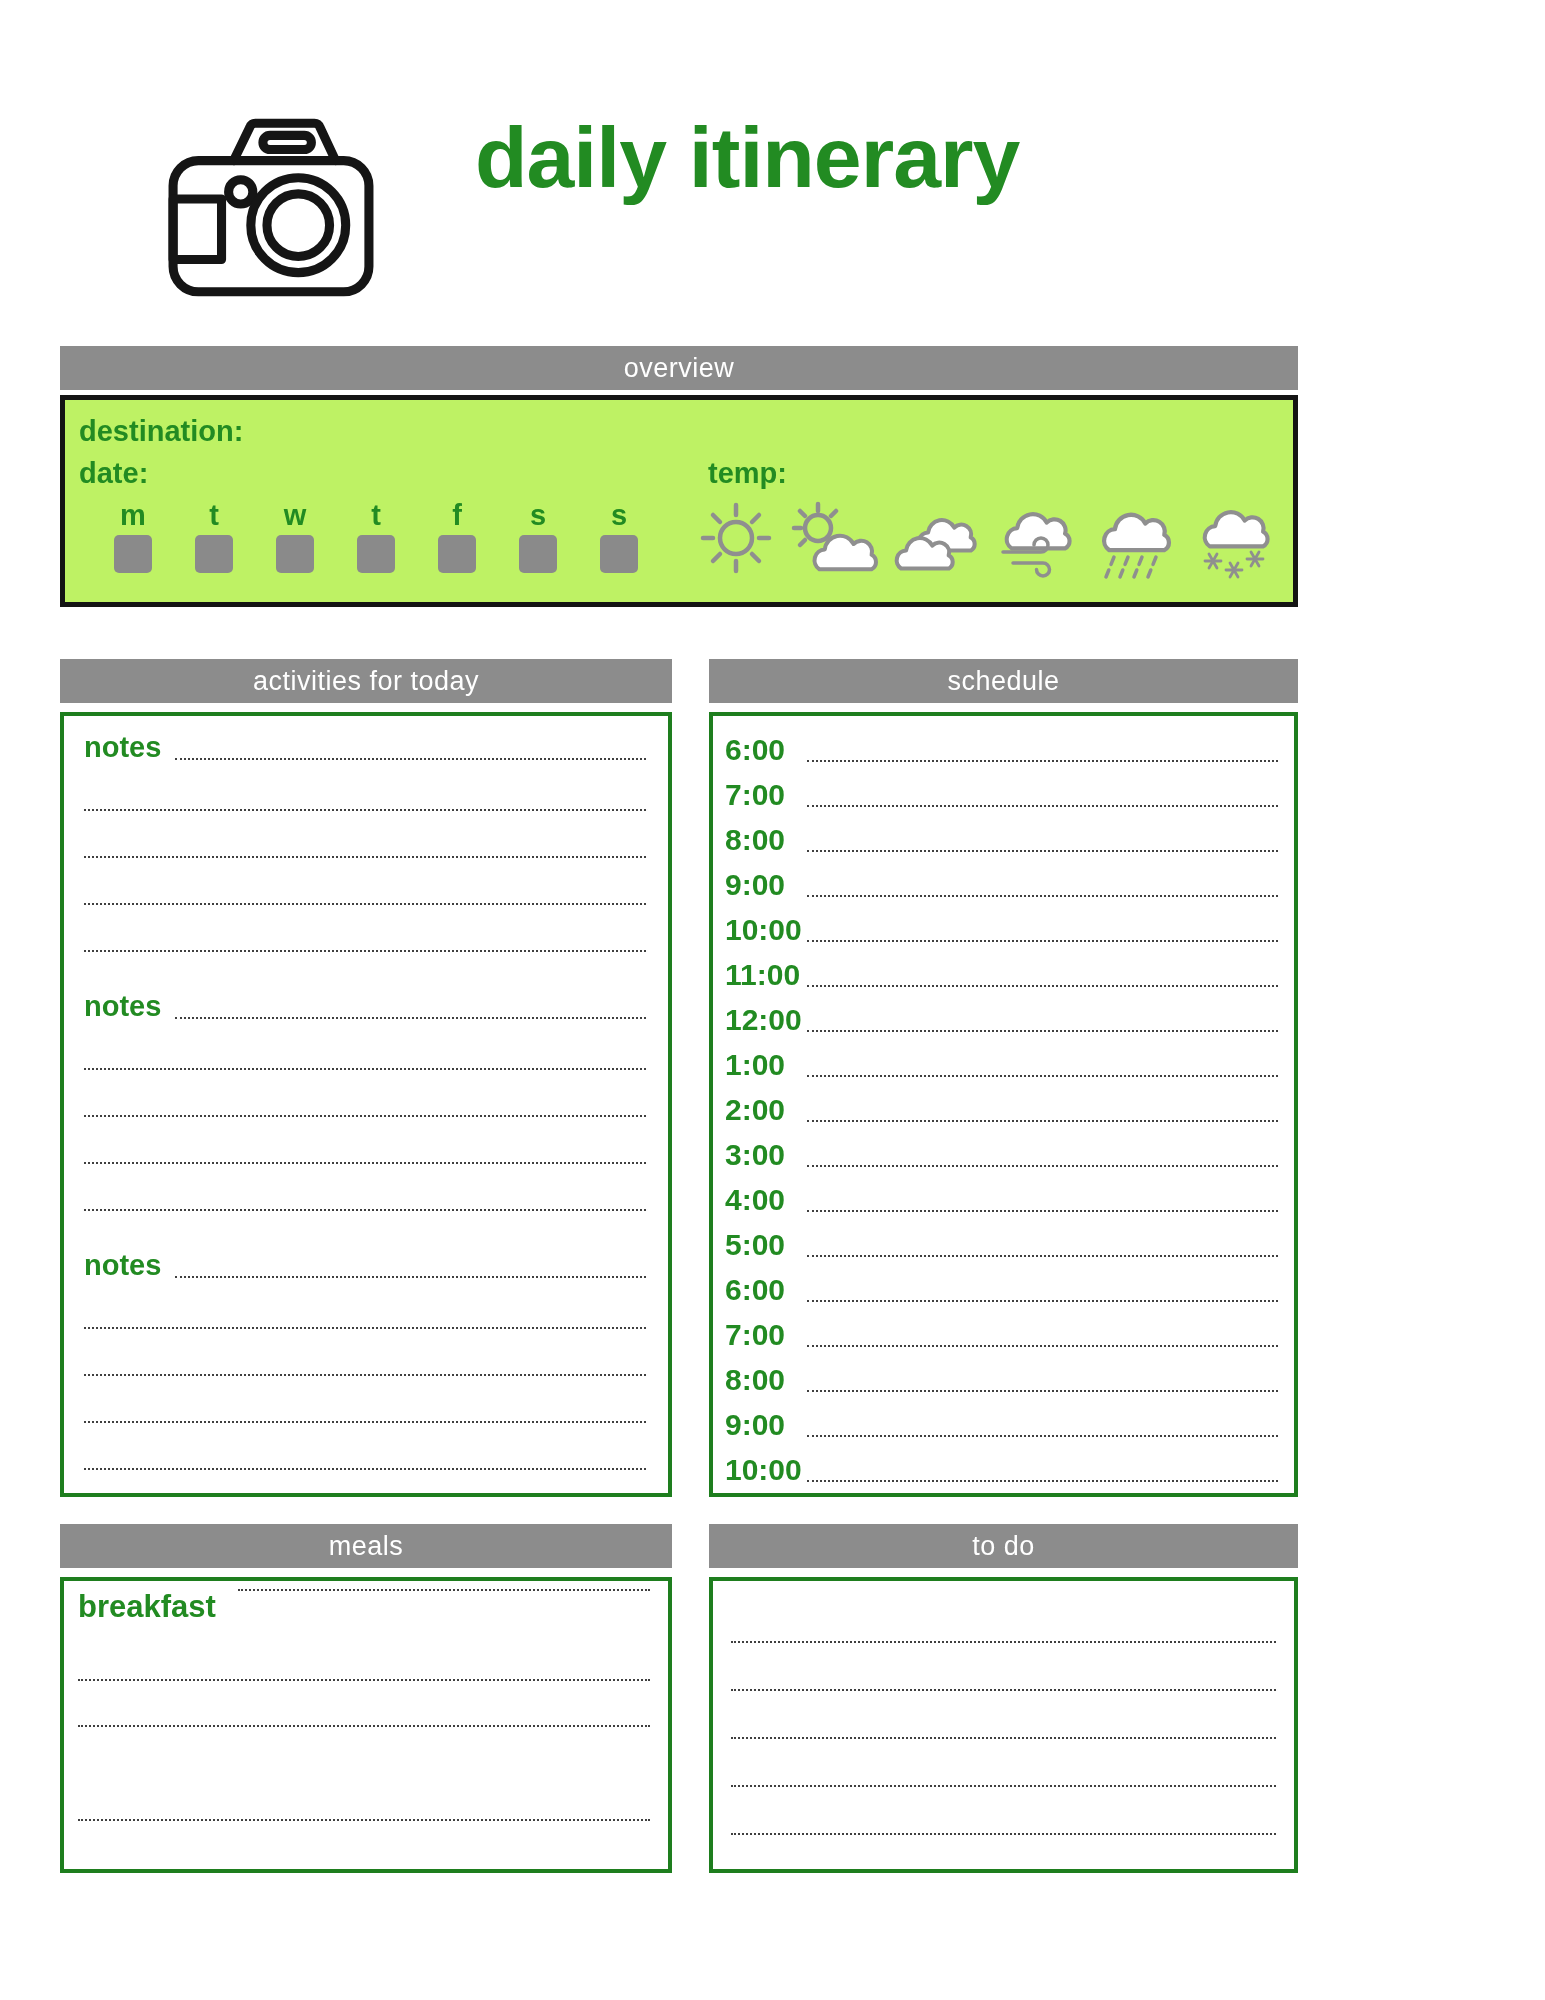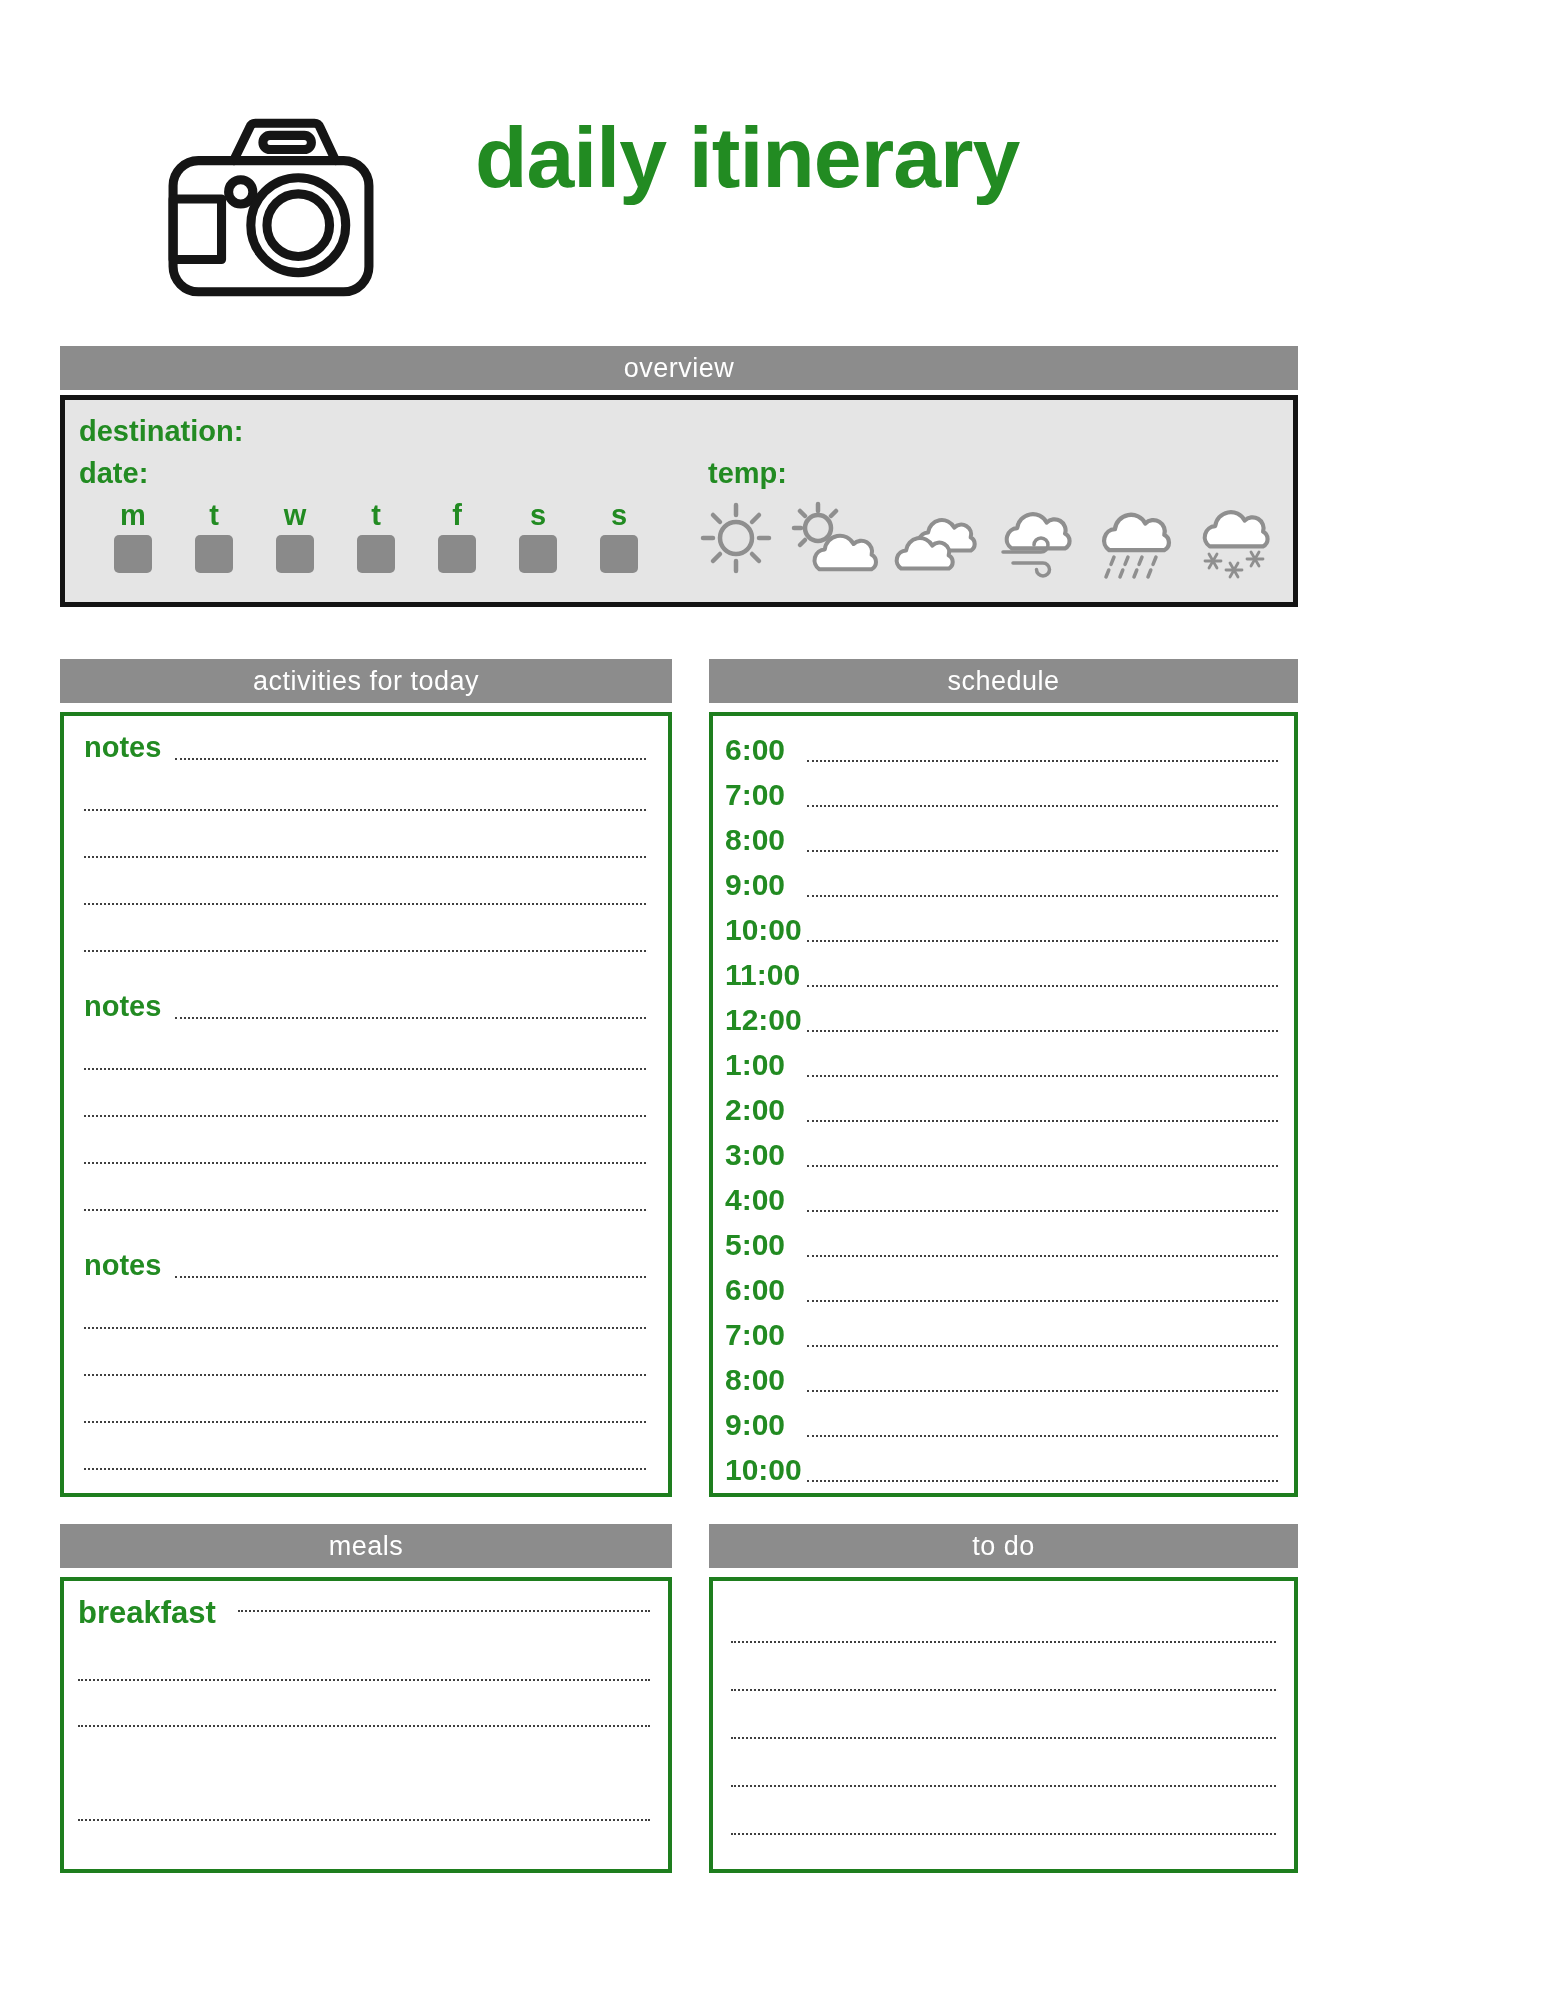--- a/index.html
+++ b/index.html
@@ -25,21 +25,21 @@
     height:44px; background:#8c8c8c; color:#fff;
     display:flex; align-items:center; justify-content:center;
     font-size:27px; letter-spacing:.5px;
   }
   .dotline { border-bottom:2px dotted #3f3f3f; }
   .greenbox { border:4px solid #1e7e1e; background:#fff; }
 
   
   .overview-bar { margin-top:26px; }
   .overview-box {
-    margin-top:5px; border:5px solid #141414; background:#e5e5e5;
+    margin-top:5px; border:5px solid #141414; background:#bef264;
     height:212px; padding:10px 14px 0 14px;
   }
   .ov-label { color:#228B22; font-size:29px; font-weight:700; line-height:42px; }
   .ov-row { display:flex; }
   .ov-left { width:620px; }
   .ov-right { flex:1; }
   .temp-label { margin-left:20px; }
   .days-row { display:flex; gap:37px; margin:6px 0 0 32px; }
   .day-cell { width:44px; text-align:center; }
   .day-letter { color:#228B22; font-size:29px; font-weight:700; display:block; line-height:30px; }
@@ -66,21 +66,21 @@
   
   .schedbox { height:785px; padding:6px 16px 0 12px; }
   .sched-row { display:flex; align-items:flex-end; height:45px; }
   .sched-time { width:82px; color:#228B22; font-size:30px; font-weight:700; line-height:34px; }
   .sched-row .dotline { flex:1; margin-bottom:5px; }
 
   
   .cols-bottom { margin-top:27px; }
   .shortbox { height:296px; padding:8px 18px 0 14px; }
   .meal-group { height:94px; }
-  .meal-label-row { display:flex; align-items:center; height:48px; }
+  .meal-label-row { display:flex; align-items:flex-start; height:48px; }
   .meal-label { width:160px; color:#228B22; font-size:31px; font-weight:700; line-height:36px; }
   .meal-label-row .dotline { flex:1; margin-bottom:4px; }
   .meal-line { height:44px; }
   .todo-box { height:296px; padding:14px 18px 0 18px; }
   .todo-line { height:48px; }
 </style>
 </head>
 <body>
 
 <div class="page">

